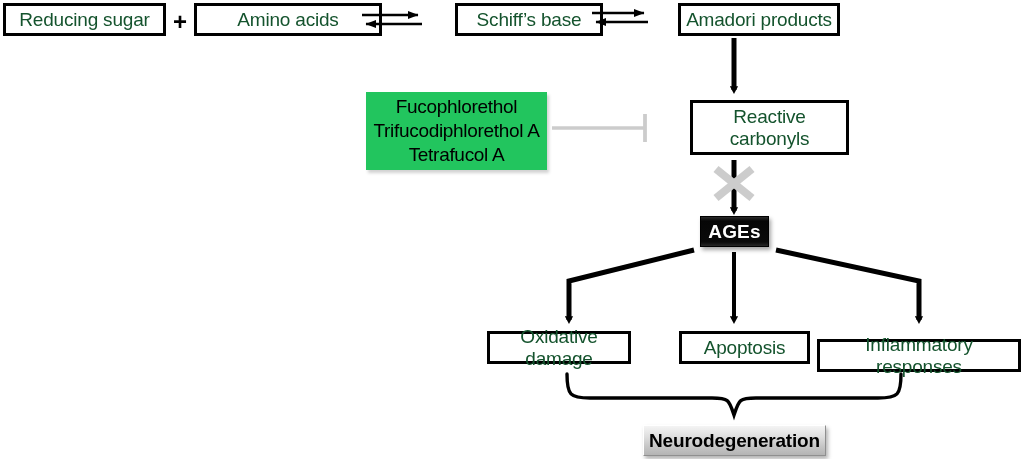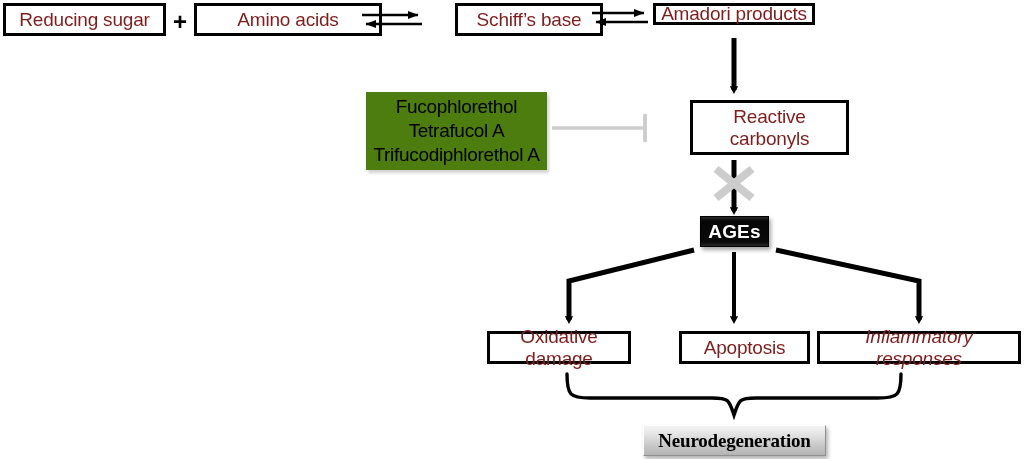--- a/index.html
+++ b/index.html
@@ -22,32 +22,32 @@
   
   .node {
     position: absolute;
     box-sizing: border-box;
     background: #ffffff;
     border: 3px solid #000000;
     display: flex;
     align-items: center;
     justify-content: center;
     text-align: center;
-    color: #7f1d1d;
+    color: #14532d;
     font-size: 19px;
     line-height: 1.12;
     letter-spacing: -0.2px;
     white-space: pre-line;
   }
 
   
   .panel-gray {
     position: absolute;
     box-sizing: border-box;
-    background: #4d7c0f;
+    background: #22c55e;
     border: none;
     display: flex;
     flex-direction: column;
     align-items: center;
     justify-content: center;
     text-align: center;
     color: #000000;
     font-size: 19px;
     line-height: 1.28;
     letter-spacing: -0.3px;
@@ -112,40 +112,40 @@
 <div id="canvas">
 
   <div class="node" style="left:3px; top:3px; width:163px; height:33px;">Reducing sugar</div>
 
   <div class="plus-sign" style="left:173px; top:10px;">+</div>
 
   <div class="node" style="left:194px; top:3px; width:188px; height:33px;">Amino acids</div>
 
   <div class="node" style="left:455px; top:3px; width:148px; height:33px;">Schiff’s base</div>
 
-  <div class="node" style="left:653px; top:3px; width:162px; height:22px;">Amadori products</div>
+  <div class="node" style="left:678px; top:3px; width:162px; height:33px;">Amadori products</div>
 
   <div class="panel-gray" style="left:366px; top:92px; width:181px; height:78px;">
     <span>Fucophlorethol</span>
+    <span>Trifucodiphlorethol A</span>
     <span>Tetrafucol A</span>
-    <span>Trifucodiphlorethol A</span>
   </div>
 
   <div class="node" style="left:655px; top:100px; width:159px; height:55px;margin-left:35px;">Reactive
 carbonyls</div>
 
   <div class="node-black" style="left:700px; top:216px; width:69px; height:31px;">AGEs</div>
 
   <div class="node" style="left:487px; top:331px; width:144px; height:33px;">Oxidative damage</div>
 
   <div class="node" style="left:679px; top:331px; width:131px; height:33px;">Apoptosis</div>
 
-  <div class="node" style="left:817px; top:331px; width:204px; height:33px;font-style:italic;">Inflammatory responses</div>
-
-  <div class="node-bevel" style="left:643px; top:425px; width:183px; height:31px;font-family:Liberation Serif, serif;">Neurodegeneration</div>
+  <div class="node" style="left:817px; top:339px; width:204px; height:33px;">Inflammatory responses</div>
+
+  <div class="node-bevel" style="left:643px; top:425px; width:183px; height:31px;">Neurodegeneration</div>
 
   <svg class="svg-layer" viewBox="0 0 1024 459" xmlns="http://www.w3.org/2000/svg">
 
     <defs>
       <marker id="arrowFat" markerWidth="9" markerHeight="9" refX="4.2" refY="4.5" orient="auto" markerUnits="userSpaceOnUse">
         <path d="M0.4,0.4 L8.2,4.5 L0.4,8.6 z" fill="#000000"></path>
       </marker>
       <marker id="arrowThin" markerWidth="11" markerHeight="9" refX="10" refY="4.5" orient="auto" markerUnits="userSpaceOnUse">
         <path d="M0,0.6 L10.5,4.5 L0,8.4 z" fill="#000000"></path>
       </marker>

